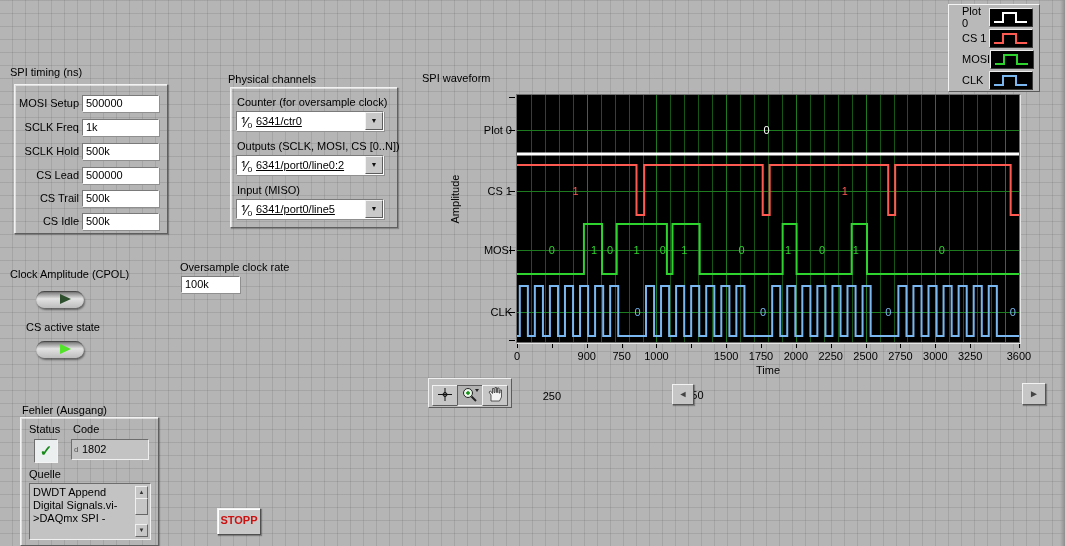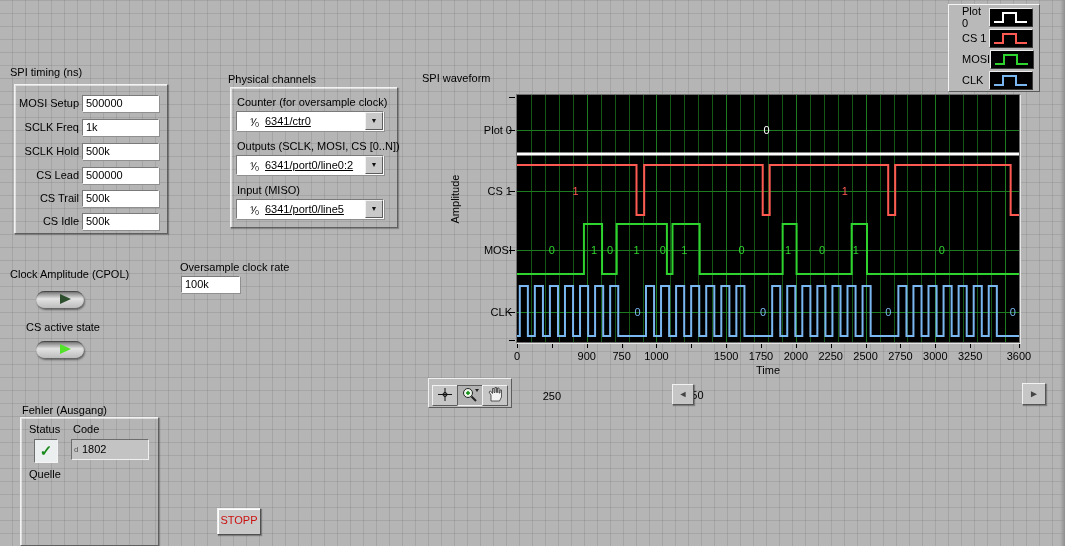--- a/index.html
+++ b/index.html
@@ -10,33 +10,33 @@
       repeating-linear-gradient(0deg,transparent 0 12px,rgba(80,80,80,.16) 12px 13px),
       repeating-linear-gradient(90deg,transparent 0 12px,rgba(80,80,80,.16) 12px 13px),
       #b5b5b5;
   }
   .lbl{position:absolute;white-space:nowrap;}
   .raised2{border:1px solid;border-color:#f2f2f2 #5f5f5f #5f5f5f #f2f2f2;box-shadow:inset 1px 1px 0 rgba(255,255,255,.55), 1px 1px 1px rgba(0,0,0,.25);}
   .field{position:absolute;background:#fff;border:1px solid;border-color:#7a7a7a #ffffff #ffffff #7a7a7a;box-shadow:1px 1px 0 #8f8f8f;padding:1px 0 0 3px;white-space:nowrap;overflow:hidden;}
   .cluster{position:absolute;background:transparent;}
   .timing-row-label{position:absolute;right:88px;text-align:right;white-space:nowrap;}
   .combo{position:absolute;height:18px;background:#fff;border:1px solid;border-color:#7a7a7a #ffffff #ffffff #7a7a7a;box-shadow:1px 1px 0 #8f8f8f;display:flex;align-items:center;}
-  .io-glyph{width:14px;font-size:11px;padding-left:13px;color:#000;flex:none;}
+  .io-glyph{width:14px;font-size:14px;padding-left:4px;color:#000;flex:none;}
   .combo-text{flex:1;white-space:nowrap;overflow:hidden;padding-left:1px;text-decoration:underline;}
   .combo-btn{flex:none;width:16px;height:16px;background:#c9c9c9;border:1px solid;border-color:#f2f2f2 #5c5c5c #5c5c5c #f2f2f2;font-size:7px;line-height:15px;text-align:center;color:#111;}
   .switch{position:absolute;width:48px;height:17px;border-radius:9px;
     background:linear-gradient(180deg,#6a6a6a 0%,#e2e2e2 45%,#bdbdbd 100%);
     box-shadow:1px 2px 2px rgba(0,0,0,.45), inset 0 1px 1px rgba(0,0,0,.4);}
   .switch .arrow{position:absolute;left:24px;top:3px;width:0;height:0;
     border-top:5.5px solid transparent;border-bottom:5.5px solid transparent;border-left:11px solid #2e4f2e;}
   .check-box{position:absolute;width:22px;height:22px;background:#eceff0;border:1px solid;border-color:#6d6d6d #f4f4f4 #f4f4f4 #6d6d6d;text-align:center;font-weight:bold;font-size:15px;line-height:21px;}
   .gray-field{position:absolute;background:#c3c3c3;border:1px solid;border-color:#6d6d6d #f0f0f0 #f0f0f0 #6d6d6d;}
   .stop-btn{position:absolute;left:217px;top:508px;width:42px;height:25px;background:#c9c9c9;
     border:1px solid;border-color:#f2f2f2 #4f4f4f #4f4f4f #f2f2f2;box-shadow:inset 1px 1px 0 #fff,1px 1px 1px rgba(0,0,0,.3);
-    font-weight:normal;text-align:center;line-height:23px;cursor:pointer;}
+    font-weight:bold;text-align:center;line-height:23px;cursor:pointer;}
   .plot-frame{position:absolute;left:516px;top:94px;width:502px;height:247px;background:#000;border:1px solid #6f6f6f;box-shadow:1px 1px 0 #e6e6e6;}
   .ytick{position:absolute;width:6px;height:1px;background:#000;left:509px;}
   .xtick{position:absolute;width:1px;height:4px;background:#000;top:344px;}
   .xtick-label{position:absolute;top:350px;width:44px;margin-left:-22px;text-align:center;}
   .ylab{position:absolute;width:60px;text-align:right;white-space:nowrap;}
   .amplitude{position:absolute;left:400px;top:193px;width:110px;text-align:center;transform:rotate(-90deg);}
   .legend{position:absolute;left:948px;top:4px;width:90px;height:84px;border:1px solid;border-color:#f4f4f4 #5a5a5a #5a5a5a #f4f4f4;background:#b9b9b9;padding-top:2px;}
   .legend-row{display:flex;align-items:center;height:20px;margin:0 0 1px 0;}
   .legend-row span{margin-left:13px;}
   .legend-glyph{margin-left:auto;margin-right:6px;width:42px;height:17px;background:#000;border:1px solid;border-color:#ececec #3a3a3a #3a3a3a #ececec;flex:none;}
@@ -109,20 +109,32 @@
   <div class="lbl" style="left:8px;top:5px">Status</div>
   <div class="check-box" style="left:13px;top:21px">
     <span style="color: rgb(23, 138, 27);">✓</span>
   </div>
   <div class="lbl" style="left:52px;top:5px">Code</div>
   <div class="gray-field" style="left:50px;top:21px;width:76px;height:19px">
     <span style="position:absolute;left:2px;top:5px;font-size:8px;color:#555">d</span>
     <span style="position:absolute;left:10px;top:3px">1802</span>
   </div>
   <div class="lbl" style="left:8px;top:50px">Quelle</div>
+  <div class="gray-field" style="left:8px;top:65px;width:120px;height:55px">
+    <div style="position:absolute;left:3px;top:2px;line-height:13px;white-space:nowrap">
+      <div>DWDT Append</div>
+      <div>Digital Signals.vi-</div>
+      <div>&gt;DAQmx SPI -</div>
+    </div>
+    <div class="q-scroll">
+      <div class="q-btn" style="top:0">▲</div>
+      <div class="q-thumb"></div>
+      <div class="q-btn" style="bottom:0">▼</div>
+    </div>
+  </div>
 </div>
 
 <div class="stop-btn">
   <span style="color: rgb(204, 17, 17);">STOPP</span>
 </div>
 
 <div class="lbl" style="left:422px;top:72px">SPI waveform</div>
 
 <div class="plot-frame">
   <svg id="wave-svg" width="502" height="247">

